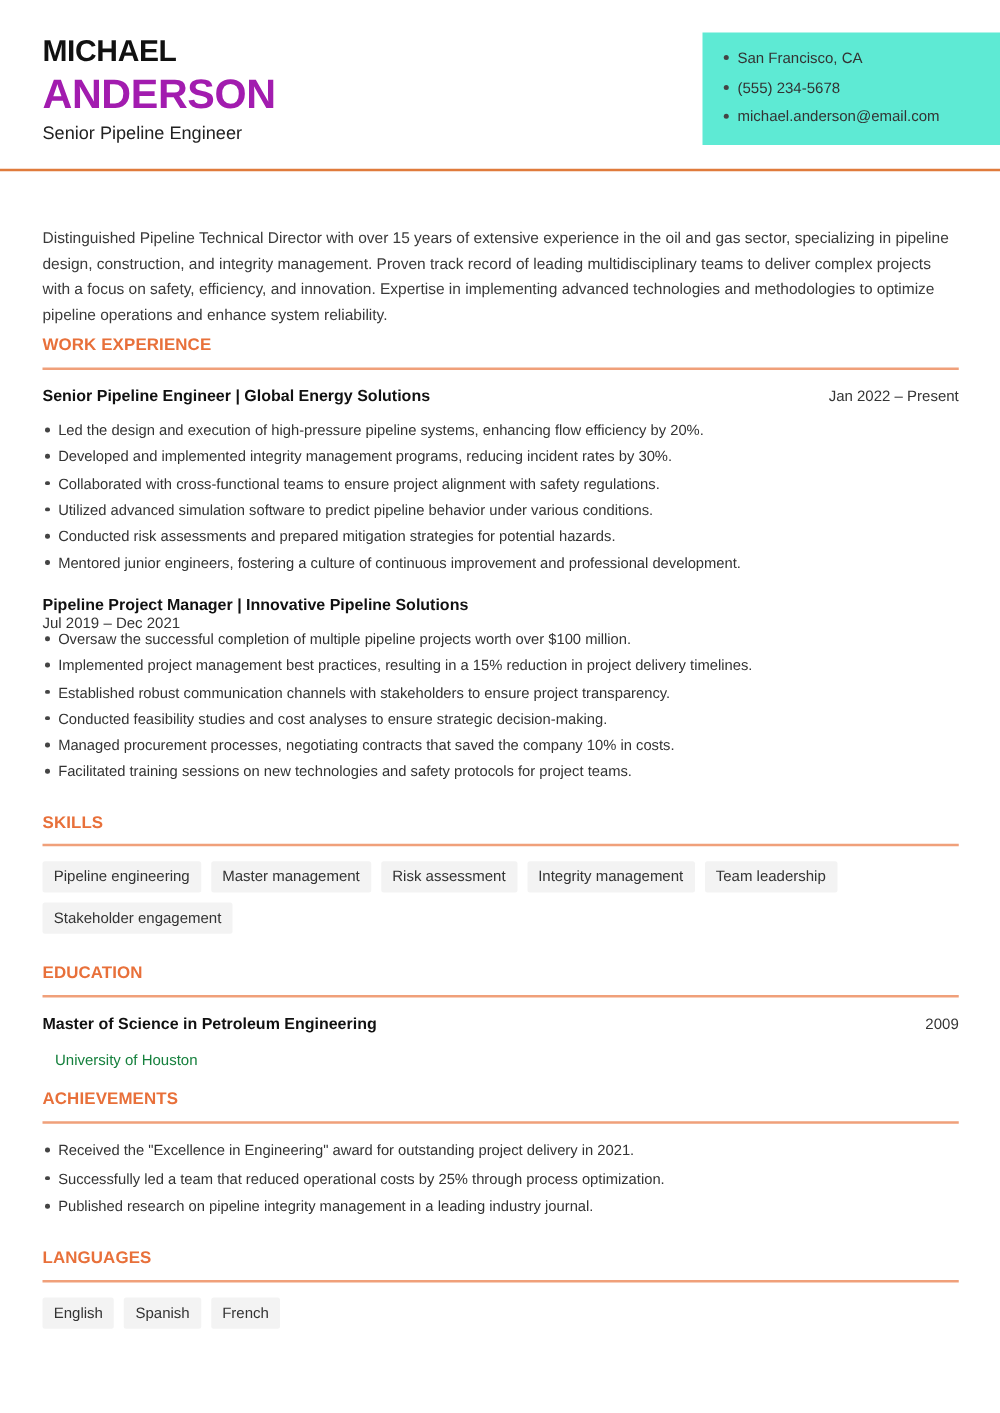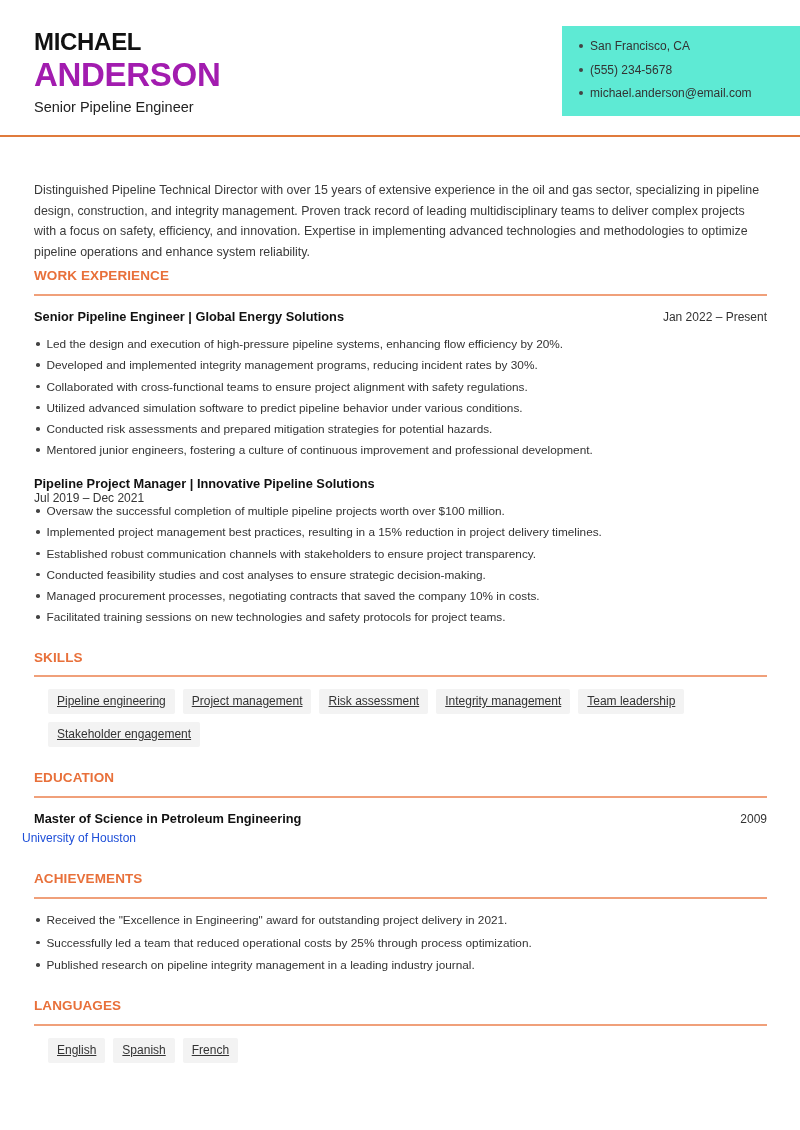--- a/index.html
+++ b/index.html
@@ -21,24 +21,24 @@
     .section-rule { position: absolute; left: 34px; width: 733px; height: 1.5px; background: #f0a07a; }
 
     .entry-head { position: absolute; left: 34px; width: 733px; display: flex; justify-content: space-between; align-items: baseline; }
     .entry-title { font-size: 12.8px; font-weight: 700; color: #111111; }
     .entry-date { font-size: 12px; color: #333333; }
 
     .bullets { position: absolute; left: 34px; width: 733px; list-style: none; }
     .bullets li { font-size: 11.8px; color: #333333; height: 21.3px; line-height: 16px; display: flex; align-items: flex-start; }
     .bullets li .bullet { margin-left: 2px; margin-top: 6px; width: 3.5px; height: 3.5px; }
 
-    .chips { position: absolute; left: 48px; width: 733px; display: flex; flex-wrap: wrap; gap: 8px 8px; text-decoration: underline; }
+    .chips { position: absolute; left: 34px; width: 733px; display: flex; flex-wrap: wrap; gap: 8px 8px; }
     .chip { background: #f3f3f3; font-size: 12px; color: #333333; padding: 0 9px; height: 25px; line-height: 25px; border-radius: 2px; }
 
-    .edu-school { position: absolute; left: 22px; font-size: 12px; color: #1d4ed8; }
+    .edu-school { position: absolute; left: 44px; font-size: 12px; color: #15803d; margin-top: 10px; }
   </style>
 </head>
 <body>
 
 <div class="header">
   <div class="name-first">MICHAEL</div>
   <div class="name-last">ANDERSON</div>
   <div class="job-title">Senior Pipeline Engineer</div>
 
   <div class="contact-box">
@@ -121,21 +121,21 @@
   <li>
       <span class="bullet"></span>
       <span>Facilitated training sessions on new technologies and safety protocols for project teams.</span>
     </li>
 </ul>
 
 <div class="section-title" style="top:650px;">SKILLS</div>
 <div class="section-rule" style="top:675px;"></div>
 <div class="chips" style="top:689px;">
   <span class="chip">Pipeline engineering</span>
-  <span class="chip">Project management</span>
+  <span class="chip">Master management</span>
   <span class="chip">Risk assessment</span>
   <span class="chip">Integrity management</span>
   <span class="chip">Team leadership</span>
   <span class="chip">Stakeholder engagement</span>
 </div>
 
 <div class="section-title" style="top:770px;">EDUCATION</div>
 <div class="section-rule" style="top:796px;"></div>
 <div class="entry-head" style="top:811px;">
   <span class="entry-title">Master of Science in Petroleum Engineering</span>

